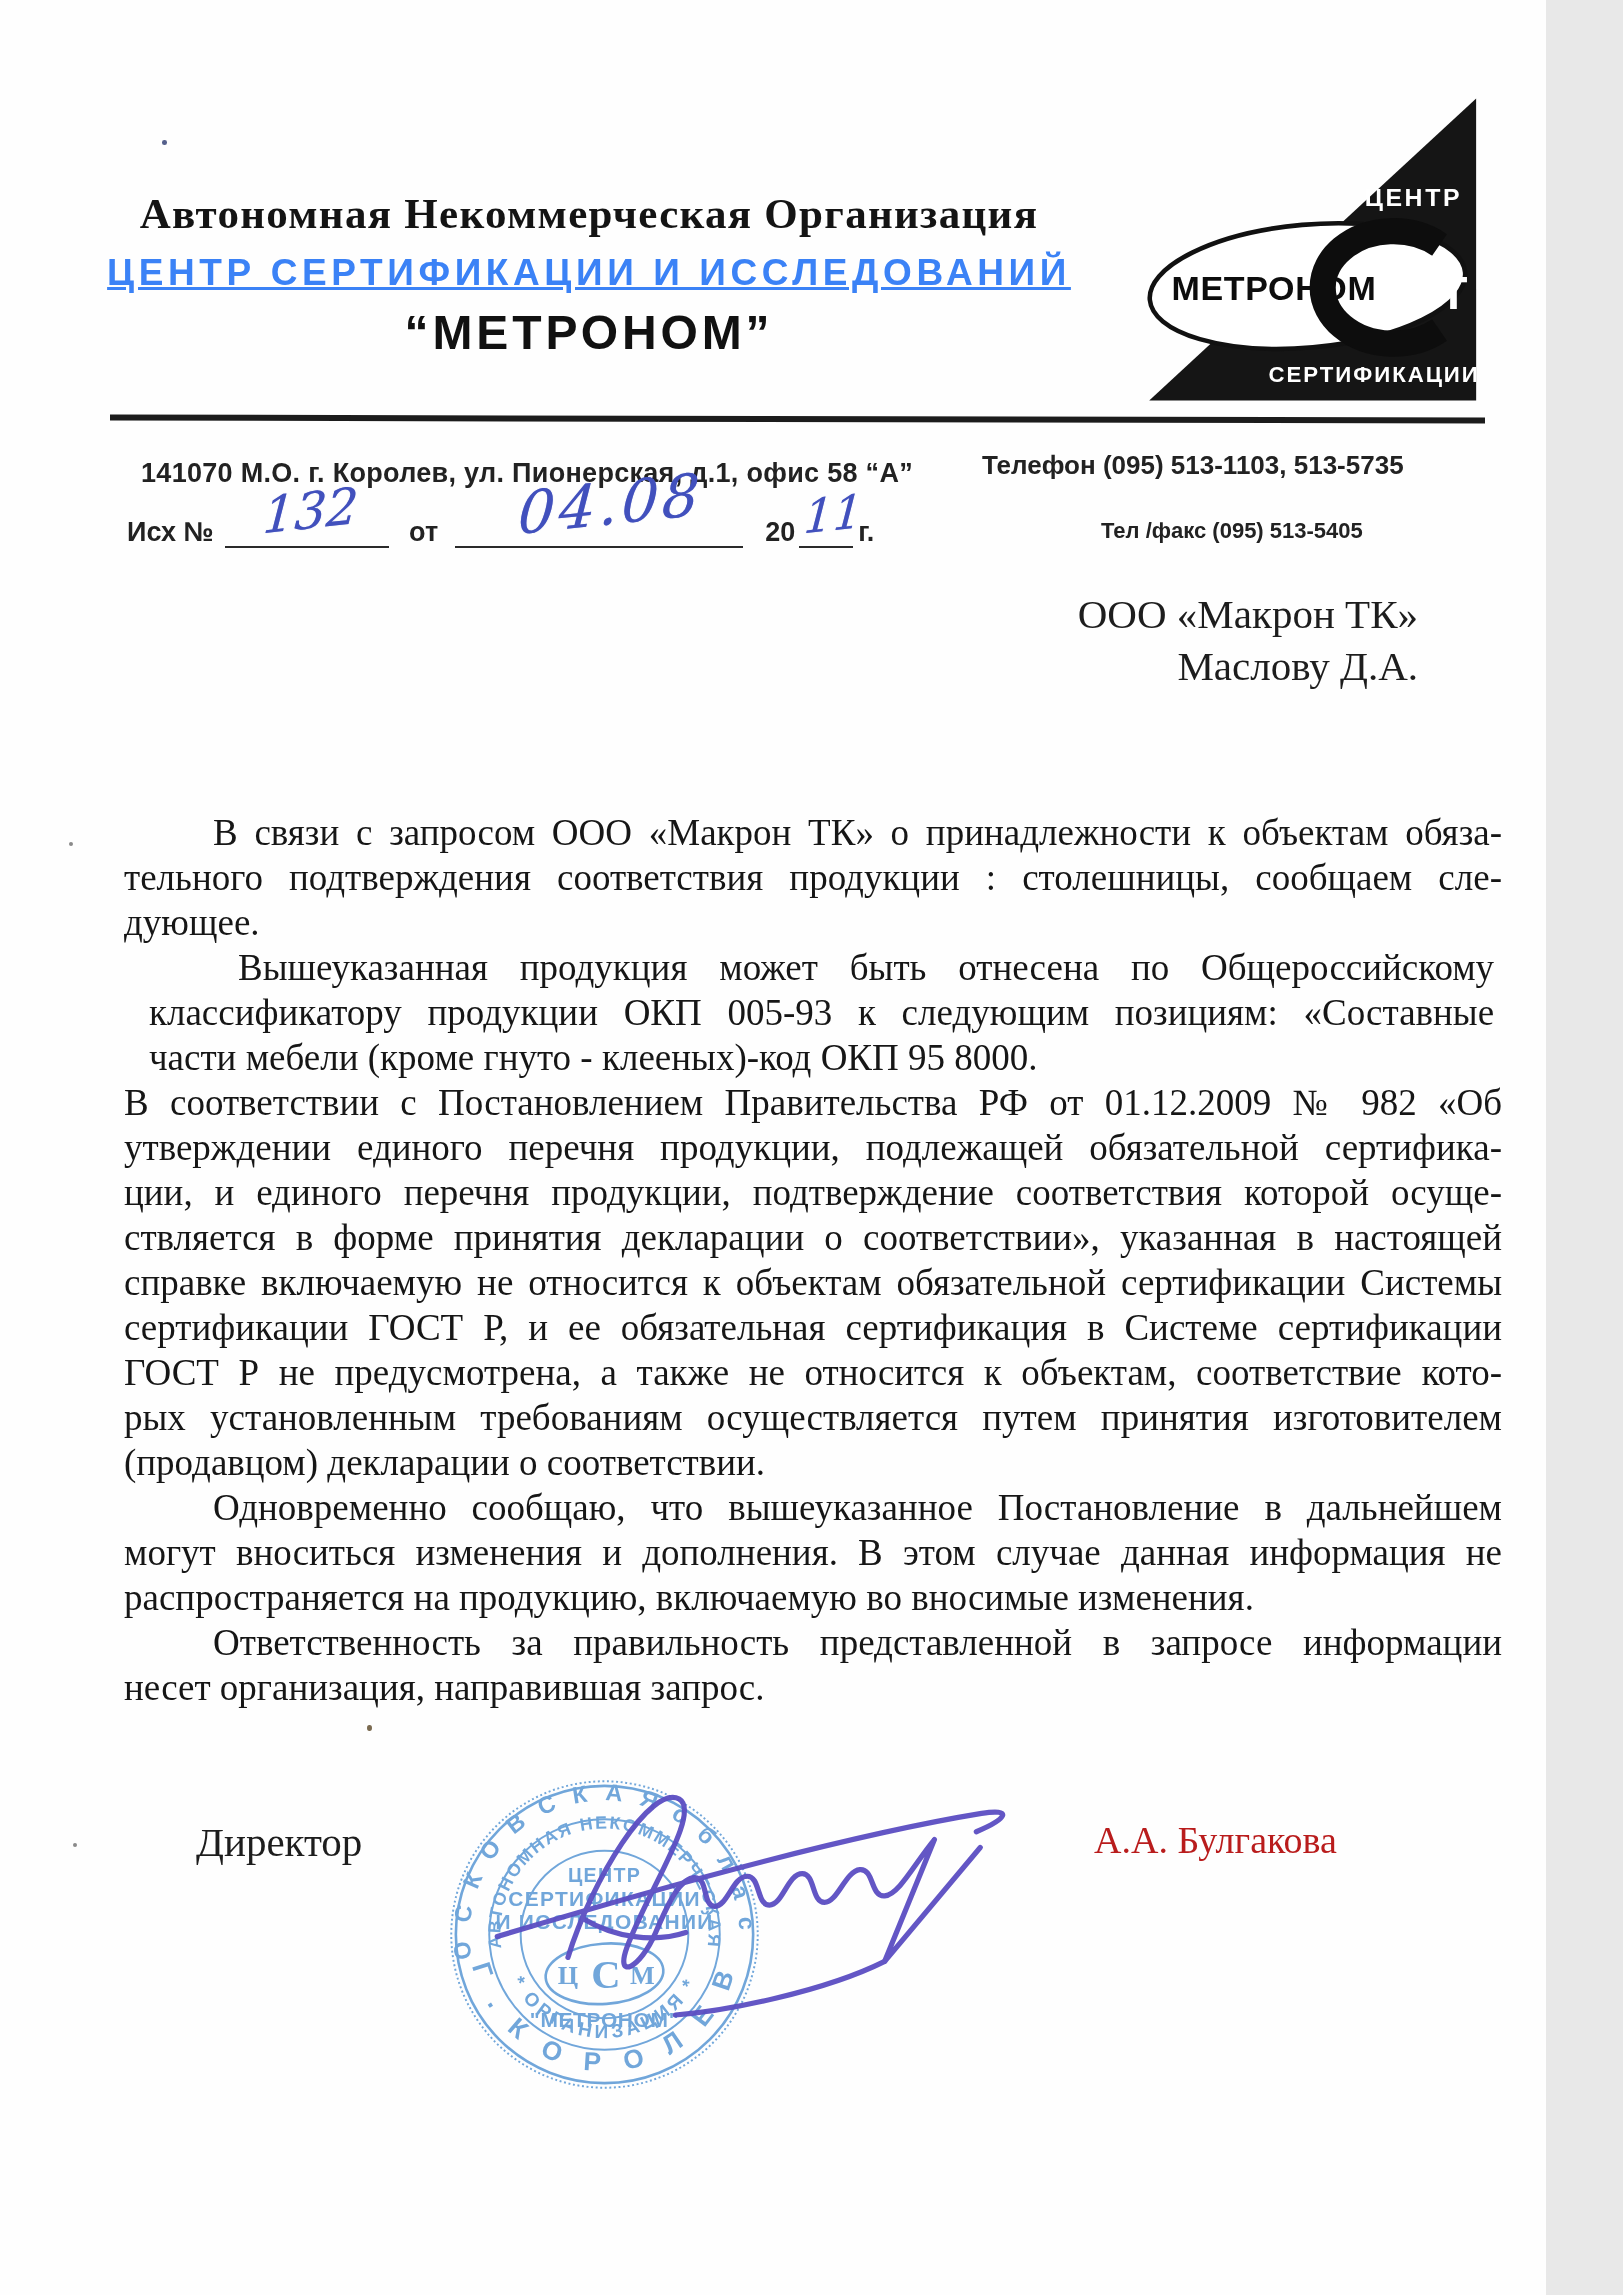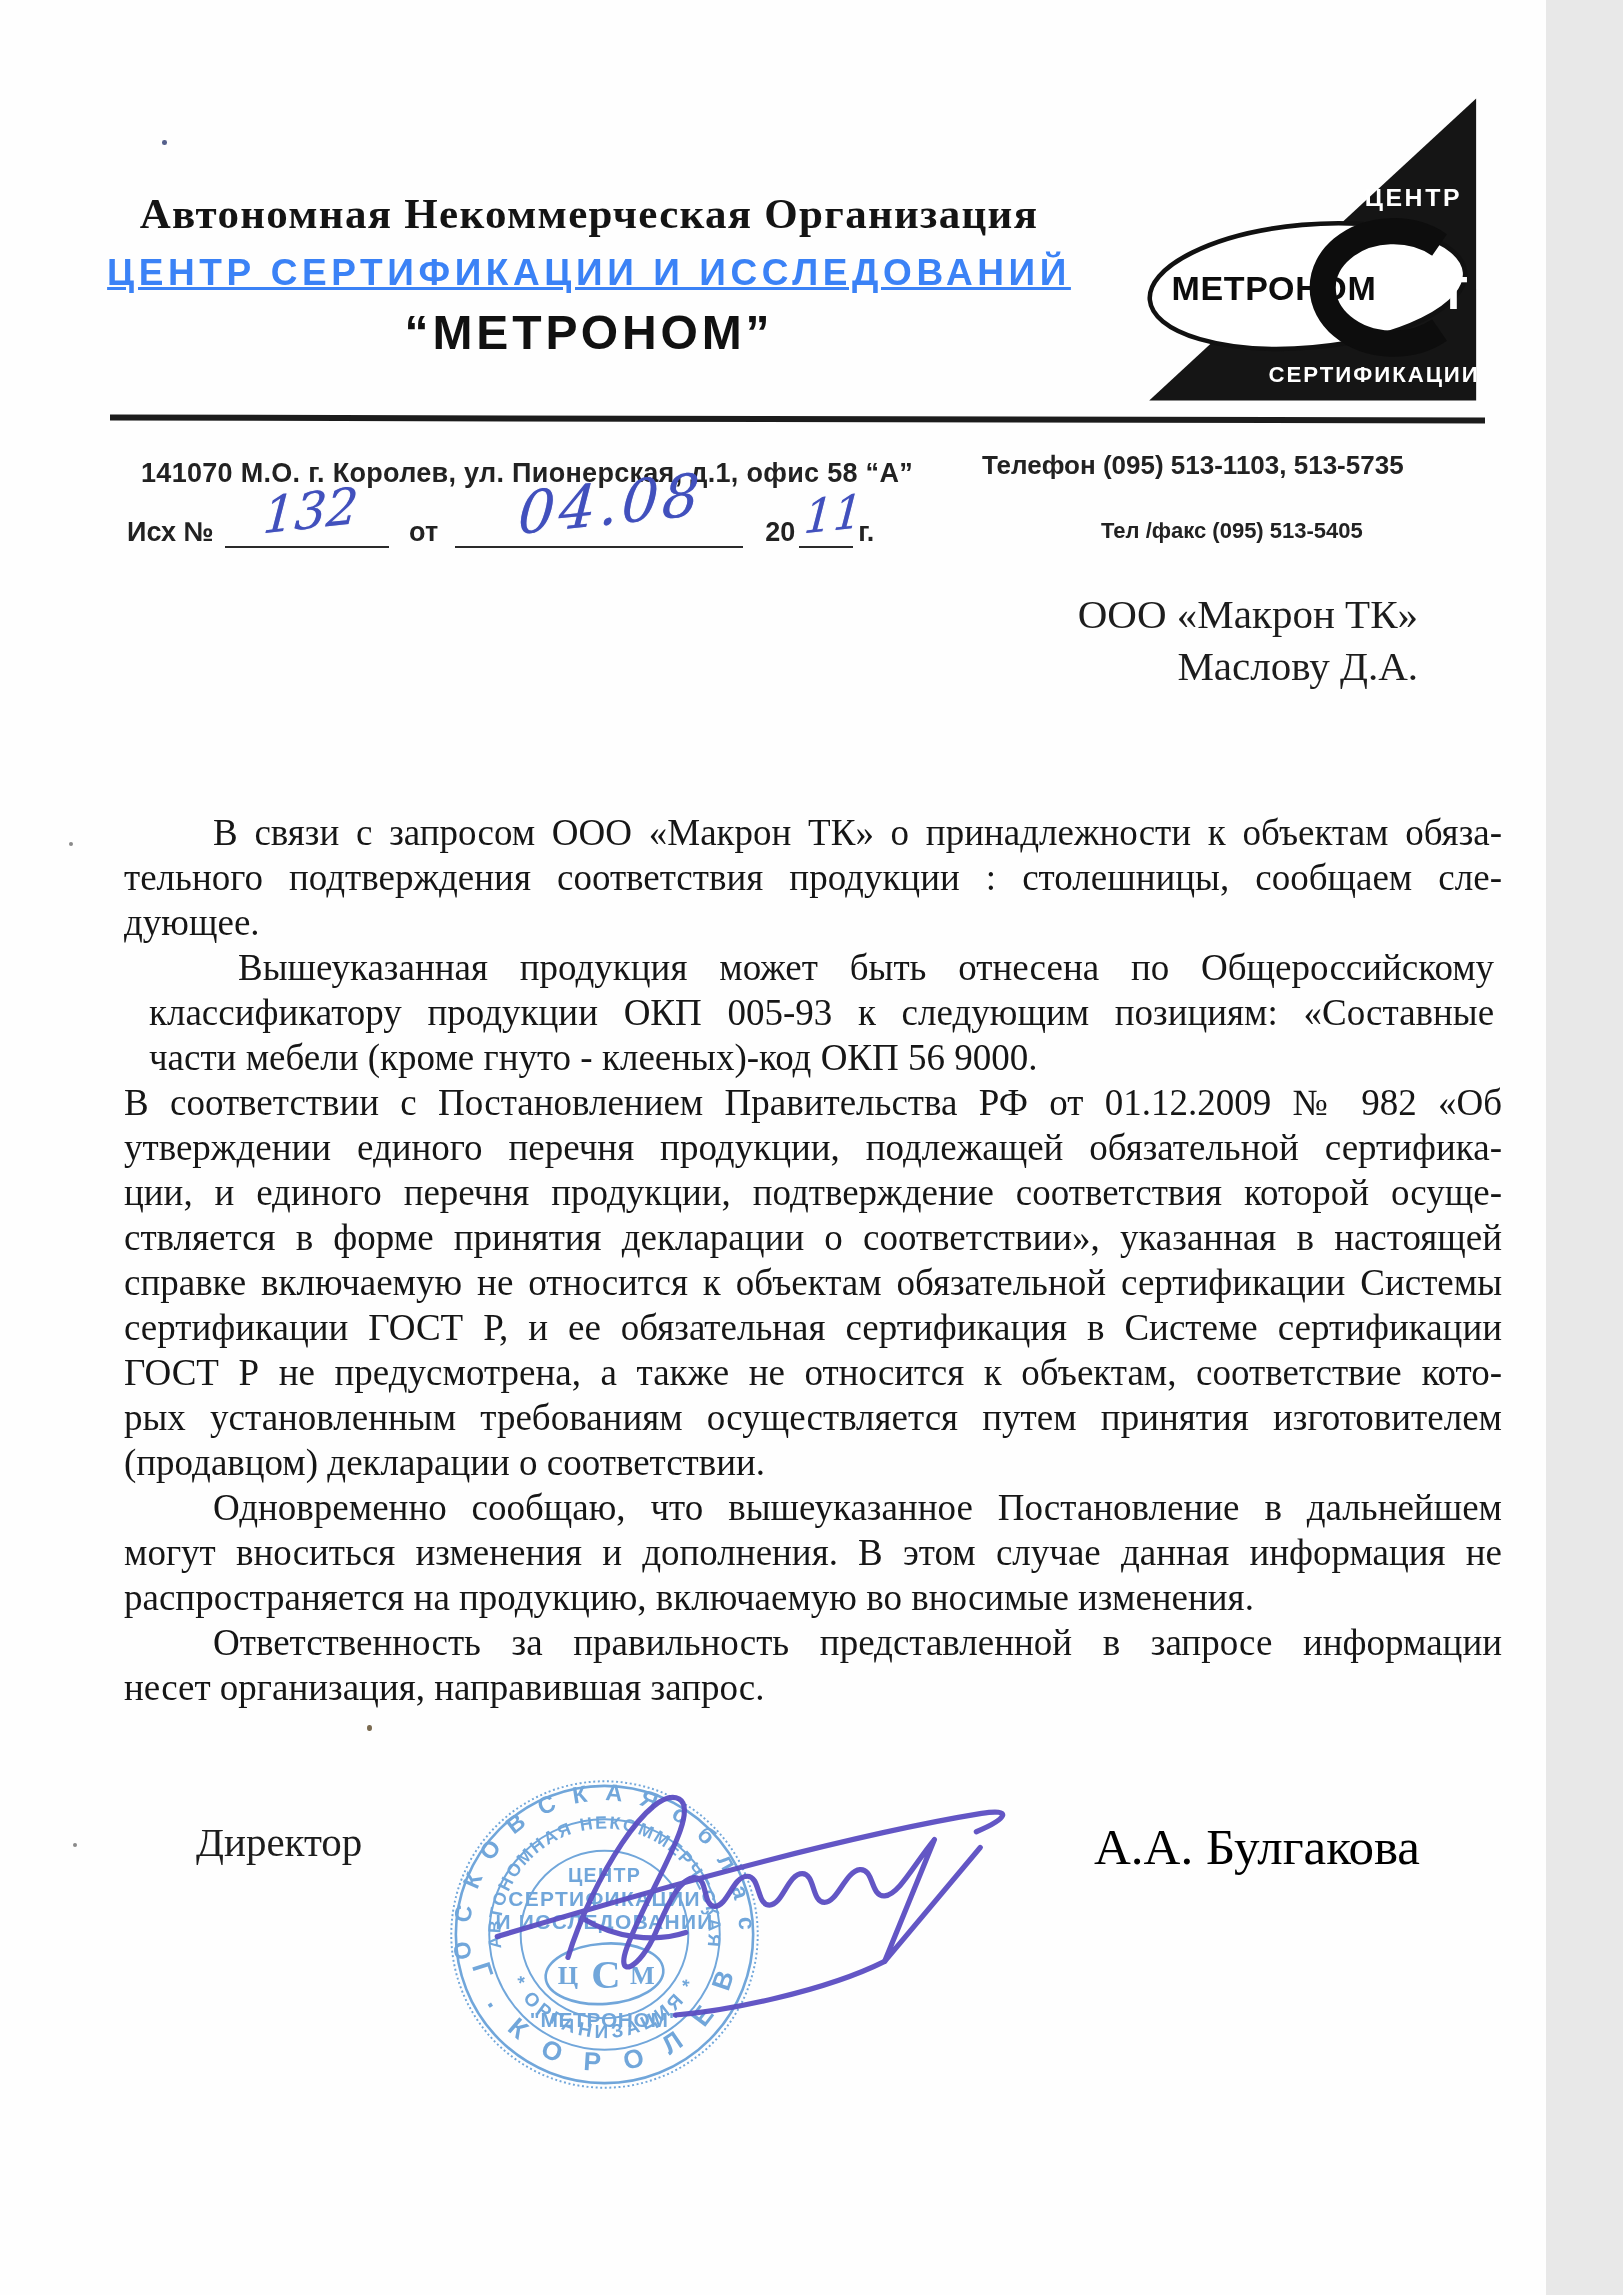--- a/index.html
+++ b/index.html
@@ -61,21 +61,21 @@
   .recipient{position:absolute;right:128px;top:588px;text-align:right;font-size:41px;line-height:52px;color:#1d1d1d;}
   
   .body-text{position:absolute;left:124px;top:810px;width:1378px;font-size:37px;color:#161616;}
   .body-line{line-height:45px;text-align:justify;text-align-last:justify;white-space:normal;}
   .body-line.last{text-align-last:left;}
   .body-line.indented{text-indent:89px;}
   .para{margin:0;}
   .body-text .para:nth-child(2) .body-line{padding-left:25px;padding-right:7.9px;}
   
   .sig-title{position:absolute;left:196px;top:1818px;font-size:41px;color:#1d1d1d;}
-  .sig-name{position:absolute;left:1094px;top:1818px;font-size:51px;color:#000000;}
+  .sig-name{position:absolute;left:1094px;top:1818px;font-size:38px;color:#b91c1c;}
   .stamp{position:absolute;left:429px;top:1759px;width:351px;height:351px;opacity:.88;}
   .autograph{position:absolute;left:458px;top:1761px;width:589px;height:275px;}
   
   .speck{position:absolute;background:#777;border-radius:50%;}
   .sp1{left:162px;top:140px;width:4.6px;height:4.6px;background:#55608c;}
   .sp2{left:69px;top:842px;width:3.9px;height:3.9px;background:#8a8a8a;}
   .sp3{left:73px;top:1843px;width:3.9px;height:3.9px;background:#8a8a8a;}
   .sp4{left:367px;top:1725px;width:4.6px;height:5.9px;background:#7a6a50;}
 </style>
 </head>
@@ -128,21 +128,21 @@
 
   <div class="body-text">
       <div class="para">
         <div class="body-line indented">В связи с запросом ООО «Макрон ТК» о принадлежности к объектам обяза-</div>
         <div class="body-line">тельного подтверждения соответствия продукции : столешницы,  сообщаем сле-</div>
         <div class="body-line last">дующее.</div>
       </div>
       <div class="para">
         <div class="body-line indented">Вышеуказанная  продукция может быть отнесена по Общероссийскому</div>
         <div class="body-line">классификатору продукции ОКП 005-93 к следующим позициям: «Составные</div>
-        <div class="body-line last">части мебели (кроме гнуто - клееных)-код ОКП 56 9000.</div>
+        <div class="body-line last">части мебели (кроме гнуто - клееных)-код ОКП 95 8000.</div>
       </div>
       <div class="para">
         <div class="body-line">В соответствии с Постановлением Правительства РФ от 01.12.2009 № 982 «Об</div>
         <div class="body-line">утверждении единого перечня продукции, подлежащей обязательной сертифика-</div>
         <div class="body-line">ции, и единого перечня продукции, подтверждение соответствия которой осуще-</div>
         <div class="body-line">ствляется в форме принятия декларации о соответствии», указанная в настоящей</div>
         <div class="body-line">справке включаемую не относится к объектам обязательной сертификации Системы</div>
         <div class="body-line">сертификации ГОСТ Р, и ее обязательная сертификация в Системе сертификации</div>
         <div class="body-line">ГОСТ Р не предусмотрена, а также не относится к объектам, соответствие кото-</div>
         <div class="body-line">рых установленным требованиям осуществляется путем принятия изготовителем</div>

